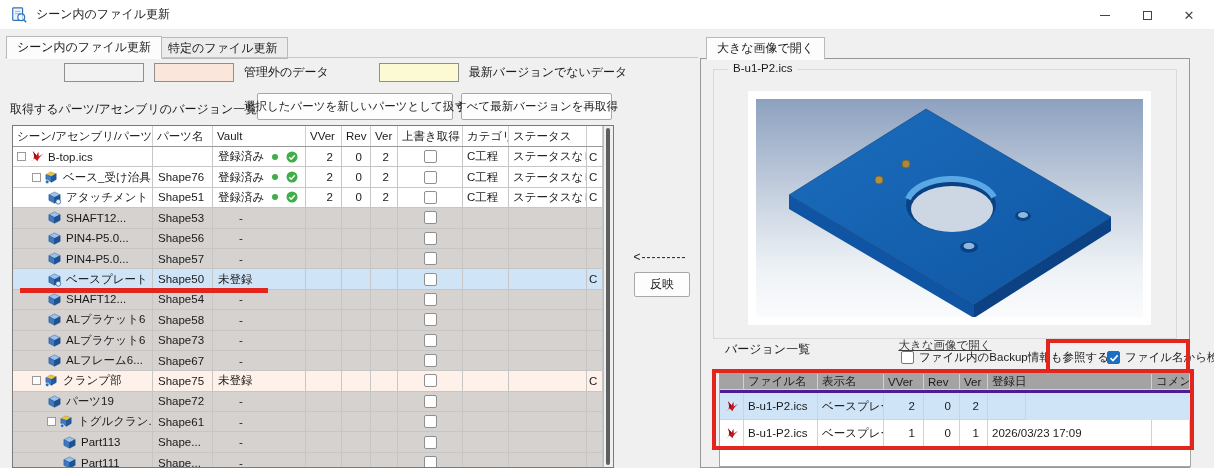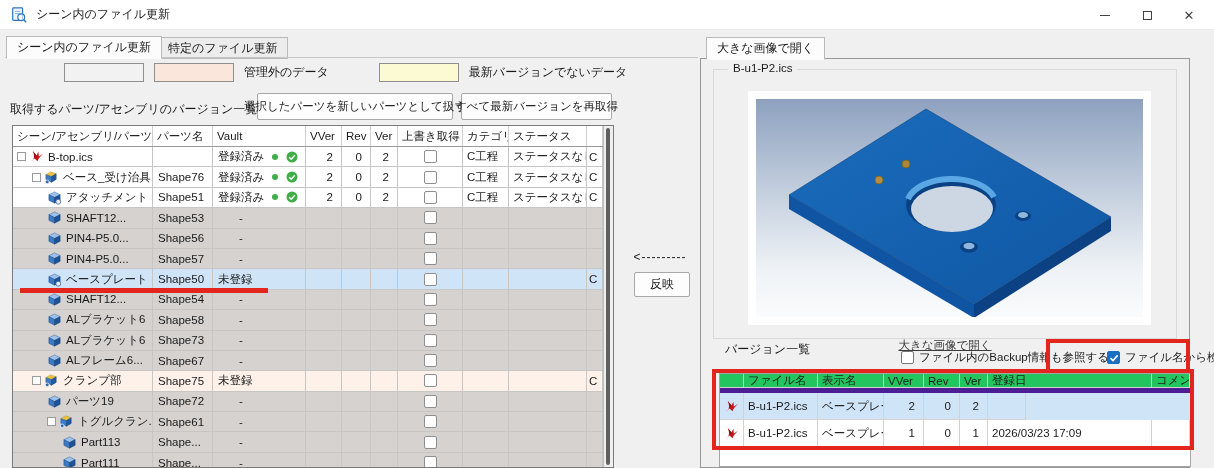--- a/index.html
+++ b/index.html
@@ -56,21 +56,21 @@
   .grouplegend{position:absolute;left:14px;top:-8px;background:#f0f0f0;padding:0 5px;font-size:11.5px;}
   .imgwrap{position:absolute;left:34px;top:21px;width:403px;height:234px;background:#ffffff;display:flex;align-items:center;justify-content:center;}
   .biglink{position:absolute;left:0;right:0;top:268px;text-align:center;font-size:11.5px;color:#3c3c3c;text-decoration:underline;cursor:default;}
   .vlabel{position:absolute;left:24px;top:282px;white-space:nowrap;}
   .cbgroup{position:absolute;display:flex;align-items:center;white-space:nowrap;font-size:11.5px;margin-left:40px;}
   #cb-backup{left:160px;top:291px;}
   #cb-filename{left:366px;top:291px;}
   .cbox{width:13px;height:13px;border:1px solid #767676;border-radius:2px;background:#fff;box-sizing:border-box;margin-right:5px;flex:none;display:flex;align-items:center;justify-content:center;}
   .cbox.checked{background:#1b6ec2;border-color:#1b6ec2;}
   .rtable{position:absolute;left:18px;top:314px;width:472px;height:94px;background:#fff;border:1px solid #a5a5a5;box-sizing:border-box;overflow:hidden;}
-  .rhead{display:flex;height:19px;background:#22c55e;border-bottom:5px solid #4c1d95;box-sizing:border-box;}
+  .rhead{display:flex;height:19px;background:#a3a3a3;border-bottom:3px solid #4c1d95;box-sizing:border-box;}
   .rrow{display:flex;height:27px;flex:none;}
   .rcell{box-sizing:border-box;border-right:1px solid #d4d2d0;border-bottom:1px solid #d4d2d0;display:flex;align-items:center;white-space:nowrap;overflow:hidden;font-size:11.5px;flex:none;}
   
   .ann{position:absolute;z-index:40;pointer-events:none;}
   .ann-underline{left:20px;top:288px;width:248px;height:5px;background:#e3261d;}
   .ann-box-cb{left:1046px;top:339px;width:144px;height:34px;border:4px solid #e3261d;box-sizing:border-box;}
   .ann-box-table{left:712px;top:369px;width:482px;height:81px;border:4px solid #e3261d;box-sizing:border-box;}
   .num{justify-content:flex-end;padding-right:8px;}
 </style>
 </head>

